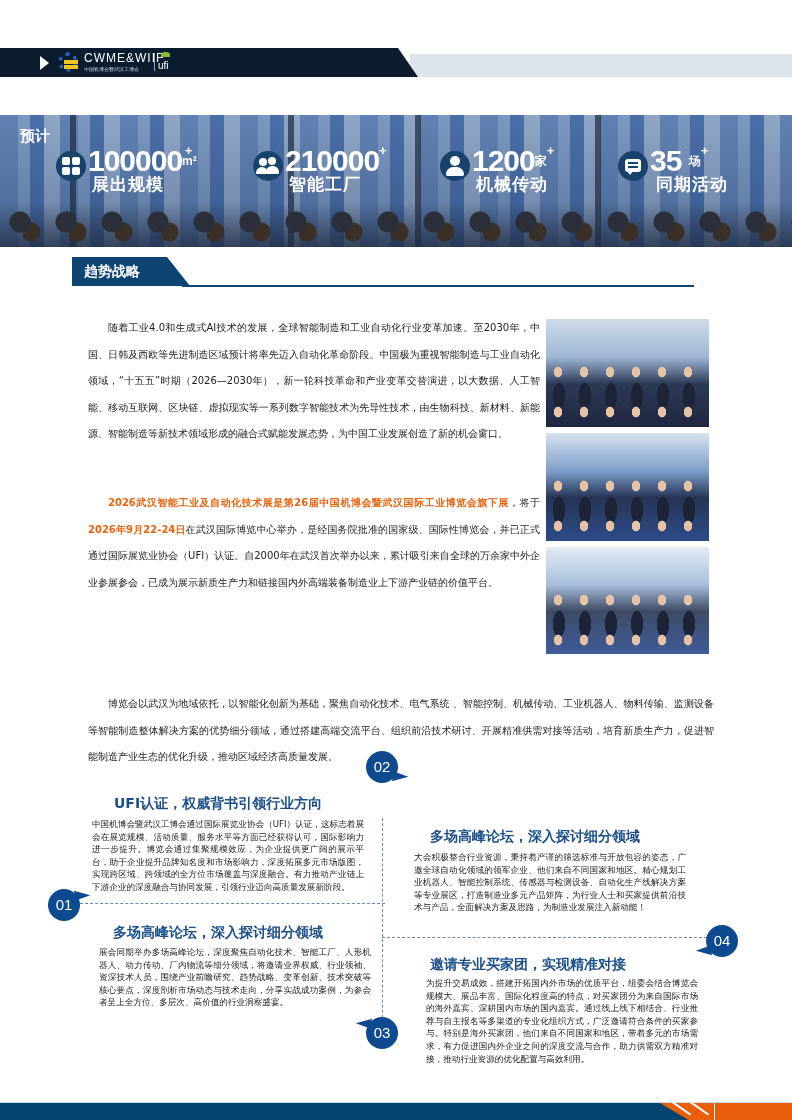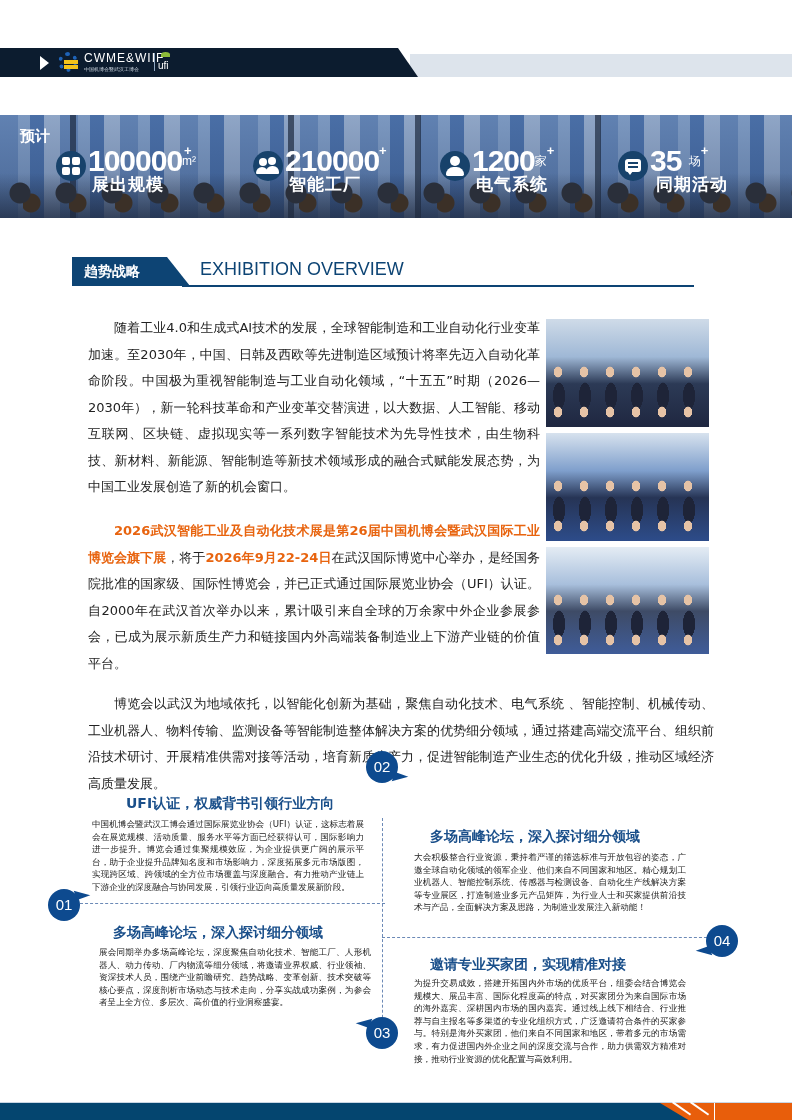--- a/index.html
+++ b/index.html
@@ -18,37 +18,37 @@
   .hdr-gear::after { content:""; position:absolute; left:2px; top:4px; width:14px; height:4px; background:#f2c31a;
               box-shadow:0 5px 0 #f2c31a; }
   .hdr-brand { position:absolute; left:84px; top:3px; color:#fff; font-size:12px; letter-spacing:1px;
                font-family:"Liberation Sans", sans-serif; }
   .hdr-sub { position:absolute; left:84px; top:18px; color:#cdd6e0; font-size:5px; }
   .hdr-sep { position:absolute; left:154px; top:5px; width:1px; height:18px; background:#8fa6c0; }
   .hdr-ufi { position:absolute; left:158px; top:12px; color:#fff; font-size:10px; font-family:"Liberation Sans", sans-serif; }
   .hdr-ufi-mark { position:absolute; left:161px; top:4px; width:9px; height:5px; border-radius:50% 50% 0 0; background:#8dbb3a; }
 
   
-  .banner { position:absolute; left:0; top:115px; width:792px; height:103px; overflow:hidden;
+  .banner { position:absolute; left:0; top:115px; width:792px; height:132px; overflow:hidden;
             background:
               linear-gradient(180deg, rgba(40,80,140,.35) 0%, rgba(30,60,110,.55) 100%),
               repeating-linear-gradient(90deg, #7f9cc6 0 18px, #a9bfdc 18px 30px, #5c7fb4 30px 44px, #c7d4e6 44px 60px),
               #6f8fbf; }
   .banner .crowd { position:absolute; left:0; bottom:0; width:100%; height:45px;
             background:
               radial-gradient(circle at 20px 20px, #2a2f3a 10px, transparent 11px) 0 0/46px 45px,
               radial-gradient(circle at 8px 30px, #3b3027 9px, transparent 10px) 23px 0/46px 45px,
               linear-gradient(180deg, rgba(30,40,60,0) 0%, rgba(30,40,60,.7) 100%); }
   .banner .pillar { position:absolute; top:0; width:6px; height:100%; background:#1d2a3e; opacity:.7; }
   .yuji { position:absolute; left:20px; top:12px; color:#fff; font-size:15px; font-weight:bold; }
   .stat { position:absolute; top:28px; height:60px; color:#fff; }
   .stat .ic { position:absolute; left:0; top:8px; width:30px; height:30px; border-radius:50%; background:#17426b; }
   .stat .num { position:absolute; left:32px; top:0; font-size:30px; font-weight:bold; letter-spacing:-1px;
                font-family:"Liberation Sans", sans-serif; white-space:nowrap; }
-  .stat .unit { font-size:12px; font-weight:normal; vertical-align:6px; letter-spacing:0; }
+  .stat .unit { font-size:12px; font-weight:bold; vertical-align:6px; letter-spacing:0; }
   .stat .plus { font-size:13px; font-weight:bold; vertical-align:16px; }
   .stat .lbl { position:absolute; top:30px; font-size:17px; font-weight:bold; white-space:nowrap; letter-spacing:1px; }
   .ic-grid span { position:absolute; width:8px; height:8px; background:#fff; border-radius:2px; }
   .ic-user .head { position:absolute; left:10px; top:5px; width:10px; height:10px; border-radius:50%; background:#fff; }
   .ic-user .body { position:absolute; left:6px; top:16px; width:18px; height:9px; border-radius:9px 9px 2px 2px; background:#fff; }
   .ic-users .h1 { position:absolute; left:6px; top:7px; width:8px; height:8px; border-radius:50%; background:#fff; }
   .ic-users .h2 { position:absolute; left:15px; top:6px; width:8px; height:8px; border-radius:50%; background:#fff; }
   .ic-users .b1 { position:absolute; left:3px; top:16px; width:12px; height:7px; border-radius:6px 6px 1px 1px; background:#fff; }
   .ic-users .b2 { position:absolute; left:13px; top:15px; width:13px; height:8px; border-radius:6px 6px 1px 1px; background:#fff; }
   .ic-chat .box { position:absolute; left:7px; top:8px; width:16px; height:13px; border-radius:3px; background:#fff; }
@@ -57,23 +57,23 @@
 
   
   .sec { position:absolute; left:72px; top:257px; width:622px; height:30px; }
   .sec-tab { position:absolute; left:0; top:0; width:118px; height:29px; background:#0d4474;
              clip-path:polygon(0 0, 95px 0, 118px 29px, 0 29px); color:#fff; font-size:14px; font-weight:bold;
              padding:6px 0 0 12px; }
   .sec-en { position:absolute; left:128px; top:2px; color:#0d4474; font-size:18px; font-family:"Liberation Sans", sans-serif; }
   .sec-line { position:absolute; left:110px; top:28px; width:512px; height:2px; background:#0d4474; }
 
   
-  .para { position:absolute; font-size:13px; line-height:26.5px; color:#222; text-align:justify; text-indent:2em; }
+  .para { position:absolute; font-size:10px; line-height:26.5px; color:#222; text-align:justify; text-indent:2em; }
   .p1 { left:88px; top:315px; width:452px; }
-  .p2 { left:88px; top:490px; width:452px;margin-top:28px; }
+  .p2 { left:88px; top:490px; width:452px; }
   .p3 { left:88px; top:691px; width:626px; }
   .hl { color:#e8640f; font-weight:bold; }
 
   
   .photo { position:absolute; left:546px; width:163px; overflow:hidden; }
   .ph1 { top:319px; height:108px; background:
      linear-gradient(180deg, #cfdbe8 0%, #9fb8d6 35%, #2c3a56 60%, #1f2740 100%); }
   .ph2 { top:433px; height:108px; background:
      linear-gradient(180deg, #d7e2ee 0%, #7f9fcc 35%, #263455 60%, #2d4c8a 100%); }
   .ph3 { top:547px; height:107px; background:
@@ -150,73 +150,72 @@
     <div class="num"><span>210000</span><span class="plus">+</span></div>
     <div class="lbl" style="left:36px">智能工厂</div>
   </div>
 
   <div class="stat" style="left:440px">
     <div class="ic ic-user">
       <div class="head"></div>
         <div class="body"></div>
     </div>
     <div class="num"><span>1200</span><span class="unit">家</span><span class="plus">+</span></div>
-    <div class="lbl" style="left:36px">电气系统</div>
+    <div class="lbl" style="left:36px">机械传动</div>
   </div>
 
   <div class="stat" style="left:618px">
     <div class="ic ic-chat">
       <div class="box"></div>
         <div class="ln" style="top:11px"></div>
         <div class="ln" style="top:15px"></div>
         <div class="tail"></div>
     </div>
     <div class="num"><span>35</span> <span class="unit">场</span><span class="plus">+</span></div>
     <div class="lbl" style="left:38px">同期活动</div>
   </div>
 </div>
 
 <div class="sec">
   <div class="sec-line"></div>
   <div class="sec-tab">趋势战略</div>
-  <div class="sec-en">EXHIBITION OVERVIEW</div>
 </div>
 
 <p class="para p1">随着工业4.0和生成式AI技术的发展，全球智能制造和工业自动化行业变革加速。至2030年，中国、日韩及西欧等先进制造区域预计将率先迈入自动化革命阶段。中国极为重视智能制造与工业自动化领域，“十五五”时期（2026—2030年），新一轮科技革命和产业变革交替演进，以大数据、人工智能、移动互联网、区块链、虚拟现实等一系列数字智能技术为先导性技术，由生物科技、新材料、新能源、智能制造等新技术领域形成的融合式赋能发展态势，为中国工业发展创造了新的机会窗口。</p>
 <p class="para p2"><span class="hl">2026武汉智能工业及自动化技术展是第26届中国机博会暨武汉国际工业博览会旗下展</span><span>，将于</span><span class="hl">2026年9月22-24日</span><span>在武汉国际博览中心举办，是经国务院批准的国家级、国际性博览会，并已正式通过国际展览业协会（UFI）认证。自2000年在武汉首次举办以来，累计吸引来自全球的万余家中外企业参展参会，已成为展示新质生产力和链接国内外高端装备制造业上下游产业链的价值平台。</span></p>
 <p class="para p3">博览会以武汉为地域依托，以智能化创新为基础，聚焦自动化技术、电气系统 、智能控制、机械传动、工业机器人、物料传输、监测设备等智能制造整体解决方案的优势细分领域，通过搭建高端交流平台、组织前沿技术研讨、开展精准供需对接等活动，培育新质生产力，促进智能制造产业生态的优化升级，推动区域经济高质量发展。</p>
 
 <div class="photo ph1">
     <div class="figs"></div>
   </div>
 <div class="photo ph2">
     <div class="figs"></div>
   </div>
 <div class="photo ph3">
     <div class="figs"></div>
   </div>
 
 <div class="dh" style="left:80px;top:903px;width:305px"></div>
 <div class="dv" style="left:382px;top:818px;height:225px"></div>
 <div class="dh" style="left:382px;top:937px;width:330px"></div>
 
-<div class="ft-title" style="left:126px;top:795px">UFI认证，权威背书引领行业方向</div>
+<div class="ft-title" style="left:114px;top:795px">UFI认证，权威背书引领行业方向</div>
 <div class="ft-body" style="left:92px;top:818px;width:272px">中国机博会暨武汉工博会通过国际展览业协会（UFI）认证，这标志着展会在展览规模、活动质量、服务水平等方面已经获得认可，国际影响力进一步提升。博览会通过集聚规模效应，为企业提供更广阔的展示平台，助于企业提升品牌知名度和市场影响力，深度拓展多元市场版图，实现跨区域、跨领域的全方位市场覆盖与深度融合。有力推动产业链上下游企业的深度融合与协同发展，引领行业迈向高质量发展新阶段。</div>
 <div class="badge b01" style="left:48px;top:889px">01</div>
 
 <div class="badge b02" style="left:366px;top:751px">02</div>
 <div class="ft-title" style="left:430px;top:828px">多场高峰论坛，深入探讨细分领域</div>
 <div class="ft-body" style="left:414px;top:851px;width:272px">大会积极整合行业资源，秉持着严谨的筛选标准与开放包容的姿态，广邀全球自动化领域的领军企业、他们来自不同国家和地区。精心规划工业机器人、智能控制系统、传感器与检测设备、自动化生产线解决方案等专业展区，打造制造业多元产品矩阵，为行业人士和买家提供前沿技术与产品，全面解决方案及思路，为制造业发展注入新动能！</div>
 
 <div class="ft-title" style="left:113px;top:924px">多场高峰论坛，深入探讨细分领域</div>
 <div class="ft-body" style="left:99px;top:946px;width:272px">展会同期举办多场高峰论坛，深度聚焦自动化技术、智能工厂、人形机器人、动力传动、厂内物流等细分领域，将邀请业界权威、行业领袖、资深技术人员，围绕产业前瞻研究、趋势战略、变革创新、技术突破等核心要点，深度剖析市场动态与技术走向，分享实战成功案例，为参会者呈上全方位、多层次、高价值的行业洞察盛宴。</div>
 <div class="badge b03" style="left:366px;top:1017px">03</div>
 
 <div class="badge b04" style="left:706px;top:925px">04</div>
 <div class="ft-title" style="left:430px;top:956px">邀请专业买家团，实现精准对接</div>
-<div class="ft-body" style="left:414px;top:977px;width:272px">为提升交易成效，搭建开拓国内外市场的优质平台，组委会结合博览会规模大、展品丰富、国际化程度高的特点，对买家团分为来自国际市场的海外嘉宾、深耕国内市场的国内嘉宾。通过线上线下相结合、行业推荐与自主报名等多渠道的专业化组织方式，广泛邀请符合条件的买家参与。特别是海外买家团，他们来自不同国家和地区，带着多元的市场需求，有力促进国内外企业之间的深度交流与合作，助力供需双方精准对接，推动行业资源的优化配置与高效利用。</div>
+<div class="ft-body" style="left:426px;top:977px;width:272px">为提升交易成效，搭建开拓国内外市场的优质平台，组委会结合博览会规模大、展品丰富、国际化程度高的特点，对买家团分为来自国际市场的海外嘉宾、深耕国内市场的国内嘉宾。通过线上线下相结合、行业推荐与自主报名等多渠道的专业化组织方式，广泛邀请符合条件的买家参与。特别是海外买家团，他们来自不同国家和地区，带着多元的市场需求，有力促进国内外企业之间的深度交流与合作，助力供需双方精准对接，推动行业资源的优化配置与高效利用。</div>
 
 <div class="ftr">
   <div class="ftr-or"></div>
   <div class="ftr-s1"></div>
   <div class="ftr-s2"></div>
   <div class="ftr-s3"></div>
 </div>
 
 </body></html>

